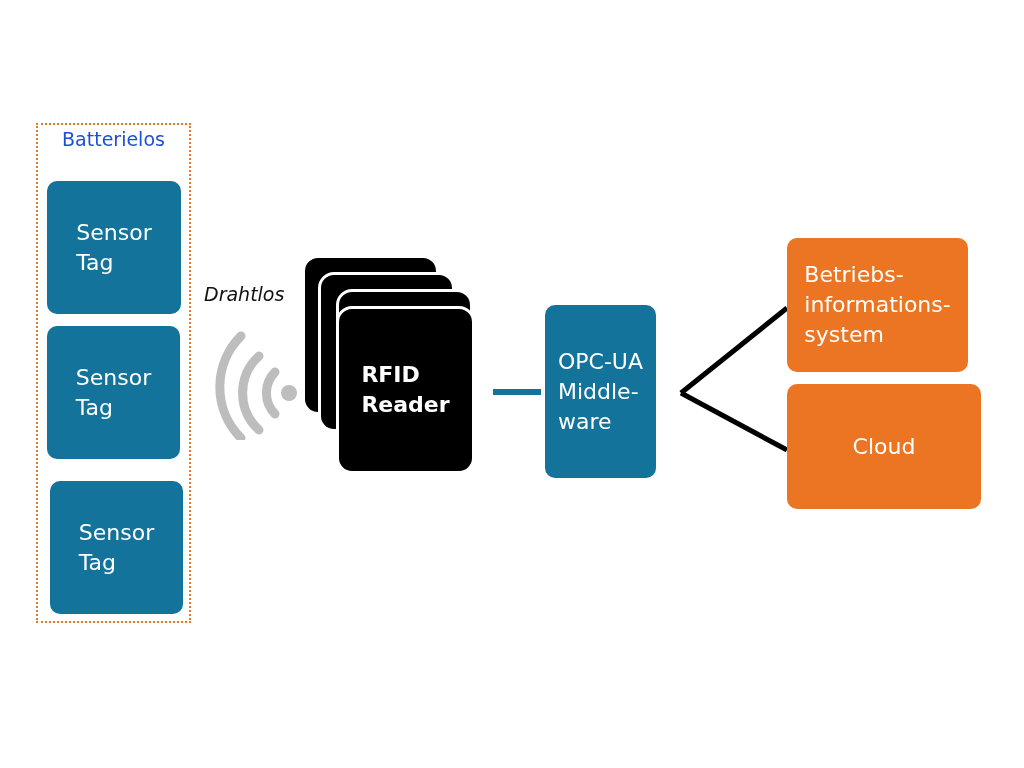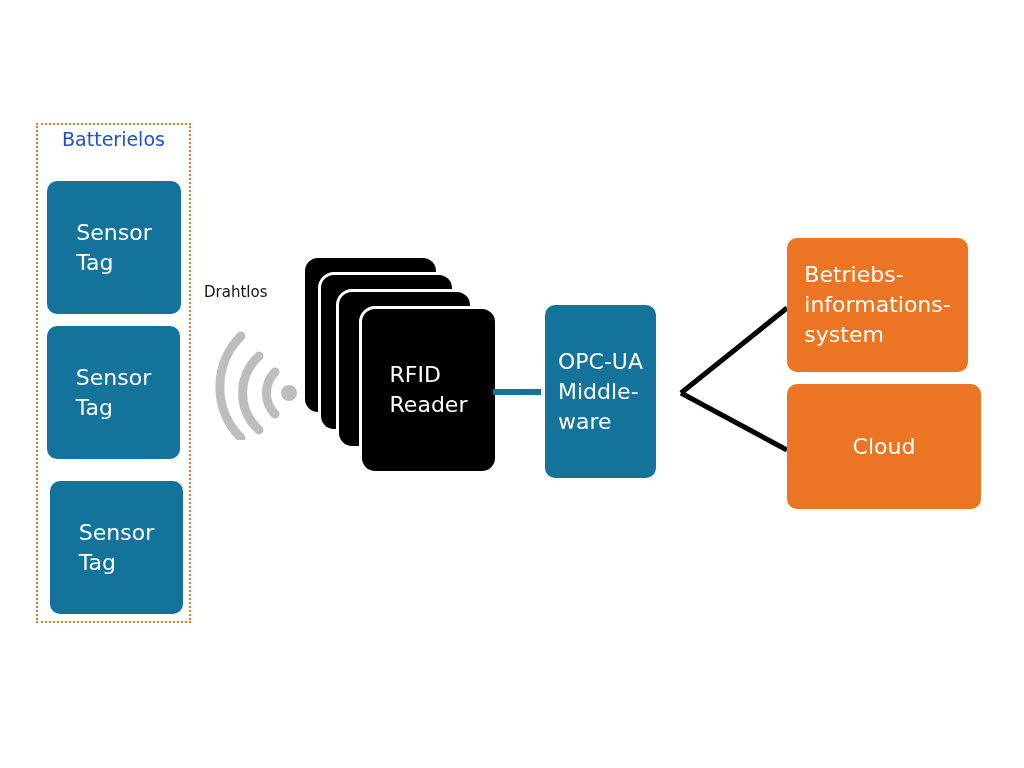--- a/index.html
+++ b/index.html
@@ -6,21 +6,21 @@
   body { width:1024px; height:768px; background:#ffffff; position:relative; overflow:hidden;
          font-family:"DejaVu Sans", sans-serif; }
   .abs { position:absolute; }
   .group-box { left:36px; top:123px; width:155px; height:500px; border:2px dotted #e07a2e; box-sizing:border-box; }
   .group-label { left:36px; top:128px; width:155px; text-align:center; font-size:19px; color:#1d4ed8; }
   .box { position:absolute; border-radius:10px; display:flex; align-items:center; justify-content:center;
          text-align:left; color:#fff; font-size:22px; line-height:30px; white-space:pre-line; box-sizing:border-box; }
   .blue { background:#14739a; }
   .orange { background:#eb7522; }
   .black { background:#000; border:3px solid #fff; border-radius:16px; }
-  .label { position:absolute; font-size:15px; color:#111; }
+  .label { position:absolute; font-size:19px; color:#111;font-style:italic; }
 </style>
 </head>
 <body>
 
 <div class="abs group-box"></div>
 <div class="abs group-label">Batterielos</div>
 
 <div class="box blue" style="left:47px;top:181px;width:134px;height:133px;">Sensor
 Tag</div>
 <div class="box blue" style="left:47px;top:326px;width:133px;height:133px;">Sensor
@@ -33,21 +33,21 @@
 <svg class="abs" style="left:205px;top:320px;" width="100" height="120">
   <circle cx="84" cy="73" r="8" fill="#bdbdbd"></circle>
   <path d="M70 52 A 30 30 0 0 0 70 94" stroke="#bdbdbd" stroke-width="9" fill="none" stroke-linecap="round"></path>
   <path d="M54 36 A 50 50 0 0 0 54 110" stroke="#bdbdbd" stroke-width="9" fill="none" stroke-linecap="round"></path>
   <path d="M36 16 A 72 72 0 0 0 36 118" stroke="#bdbdbd" stroke-width="9" fill="none" stroke-linecap="round"></path>
 </svg>
 
 <div class="box black" style="left:302px;top:255px;width:137px;height:160px;"></div>
 <div class="box black" style="left:318px;top:272px;width:137px;height:160px;"></div>
 <div class="box black" style="left:336px;top:289px;width:137px;height:160px;"></div>
-<div class="box black" style="left:359px;top:306px;width:139px;height:168px;">RFID
+<div class="box black" style="left:336px;top:306px;width:139px;height:168px;font-weight:bold;">RFID
 Reader</div>
 
 <div class="abs" style="left:493px;top:389px;width:48px;height:6px;background:#14739a;"></div>
 
 <div class="box blue" style="left:545px;top:305px;width:111px;height:173px;">OPC-UA
 Middle-
 ware</div>
 
 <svg class="abs" style="left:679px;top:300px;" width="112" height="160">
   <line x1="2" y1="93" x2="108" y2="8" stroke="#000" stroke-width="5"></line>

